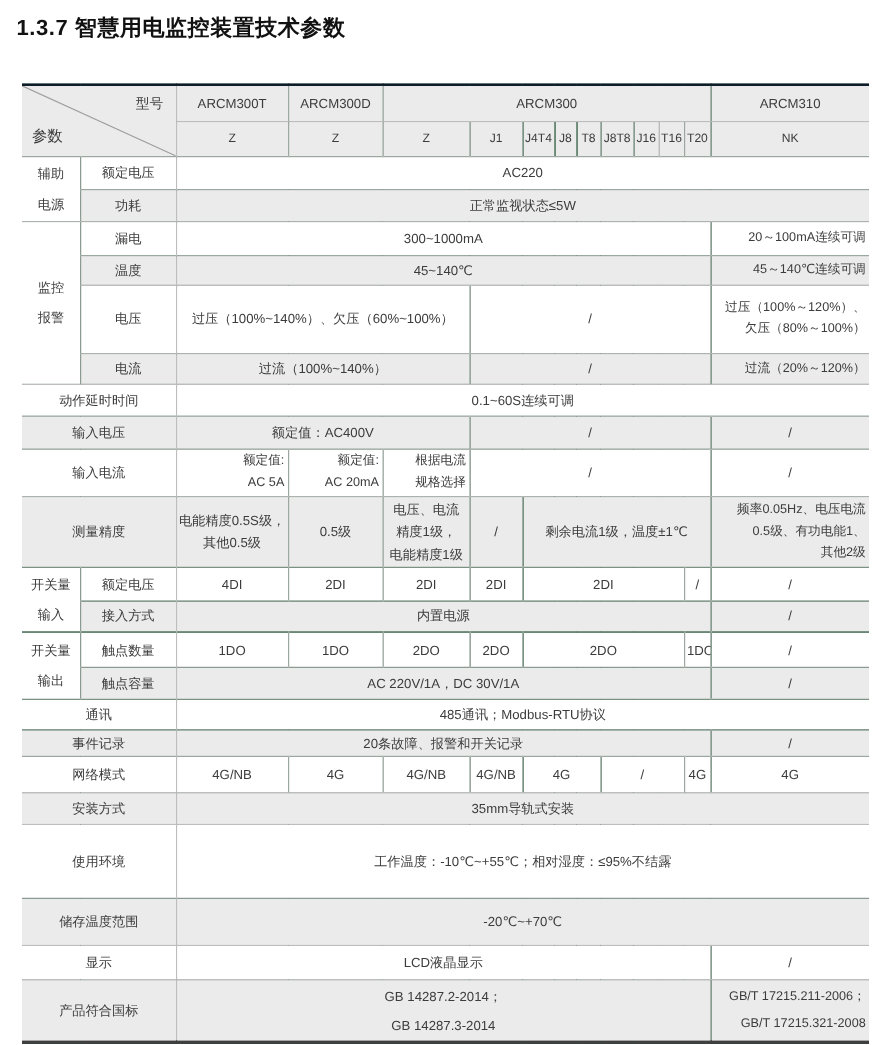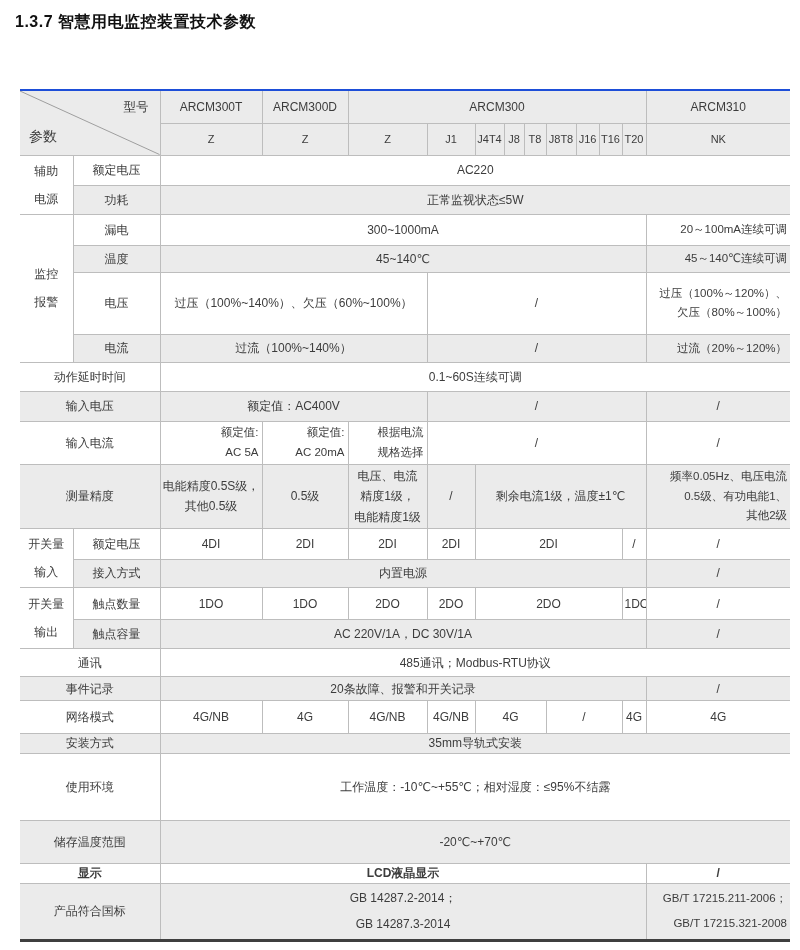--- a/index.html
+++ b/index.html
@@ -4,27 +4,27 @@
 <style>
   html, body { margin: 0; padding: 0; background: #ffffff; }
   body {
     width: 800px; height: 950px; position: relative; overflow: hidden;
     font-family: "Liberation Sans", "DejaVu Sans", sans-serif;
     color: #3c3c3c;
     -webkit-font-smoothing: antialiased;
   }
   .title {
     position: absolute; left: 15px; top: 12px; margin: 0;
-    font-size: 16px; font-weight: bold; color: #111;
+    font-size: 20px; font-weight: bold; color: #111;
     letter-spacing: 0.5px;
   }
   table.spec {
-    position: absolute; left: 20px; top: 89px; width: 770px;
+    position: absolute; left: 20px; top: 76px; width: 770px;
     border-collapse: collapse; table-layout: fixed;
-    border-top: 2px solid #1d4ed8;
+    border-top: 2px solid #0f172a;
     border-bottom: 3px solid #3f3f3f;
     background: #14532d;
   }
   table.spec td {
     border: 1px solid #bdbdbd;
     font-size: 12px; text-align: center; vertical-align: middle;
     padding: 1px 2px; overflow: hidden; background: #ffffff;
     line-height: 1.35;
   }
   table.spec tr.shade td { background: #ebebeb; }
@@ -230,33 +230,33 @@
         <td colspan="2" class="cl" data-name="row-label">网络模式</td>
         <td data-name="value">4G/NB</td>
         <td data-name="value">4G</td>
         <td data-name="value">4G/NB</td>
         <td data-name="value">4G/NB</td>
         <td colspan="3" data-name="value">4G</td>
         <td colspan="3" data-name="value">/</td>
         <td data-name="value">4G</td>
         <td class="cr" data-name="value">4G</td>
       </tr>
-      <tr class="shade" style="height: 19px;">
+      <tr class="shade" style="height: 29px;">
         <td colspan="2" class="cl" data-name="row-label">安装方式</td>
         <td colspan="12" class="cr" data-name="value">35mm导轨式安装</td>
       </tr>
       <tr style="height: 67px;">
         <td colspan="2" class="cl" data-name="row-label">使用环境</td>
         <td colspan="12" class="cr" data-name="value">工作温度：-10℃~+55℃；相对湿度：≤95%不结露</td>
       </tr>
       <tr class="shade" style="height: 43px;">
         <td colspan="2" class="cl" data-name="row-label">储存温度范围</td>
         <td colspan="12" class="cr" data-name="value">-20℃~+70℃</td>
       </tr>
-      <tr style="height: 20px; font-weight: bold;">
+      <tr style="height: 31px;">
         <td colspan="2" class="cl" data-name="row-label">显示</td>
         <td colspan="11" data-name="value">LCD液晶显示</td>
         <td class="cr" data-name="value">/</td>
       </tr>
       <tr class="shade" style="height: 57px;">
         <td colspan="2" class="cl" data-name="row-label">产品符合国标</td>
         <td colspan="11" data-name="value">
           <div>GB 14287.2-2014；</div>
           <div>GB 14287.3-2014</div>
         </td>

